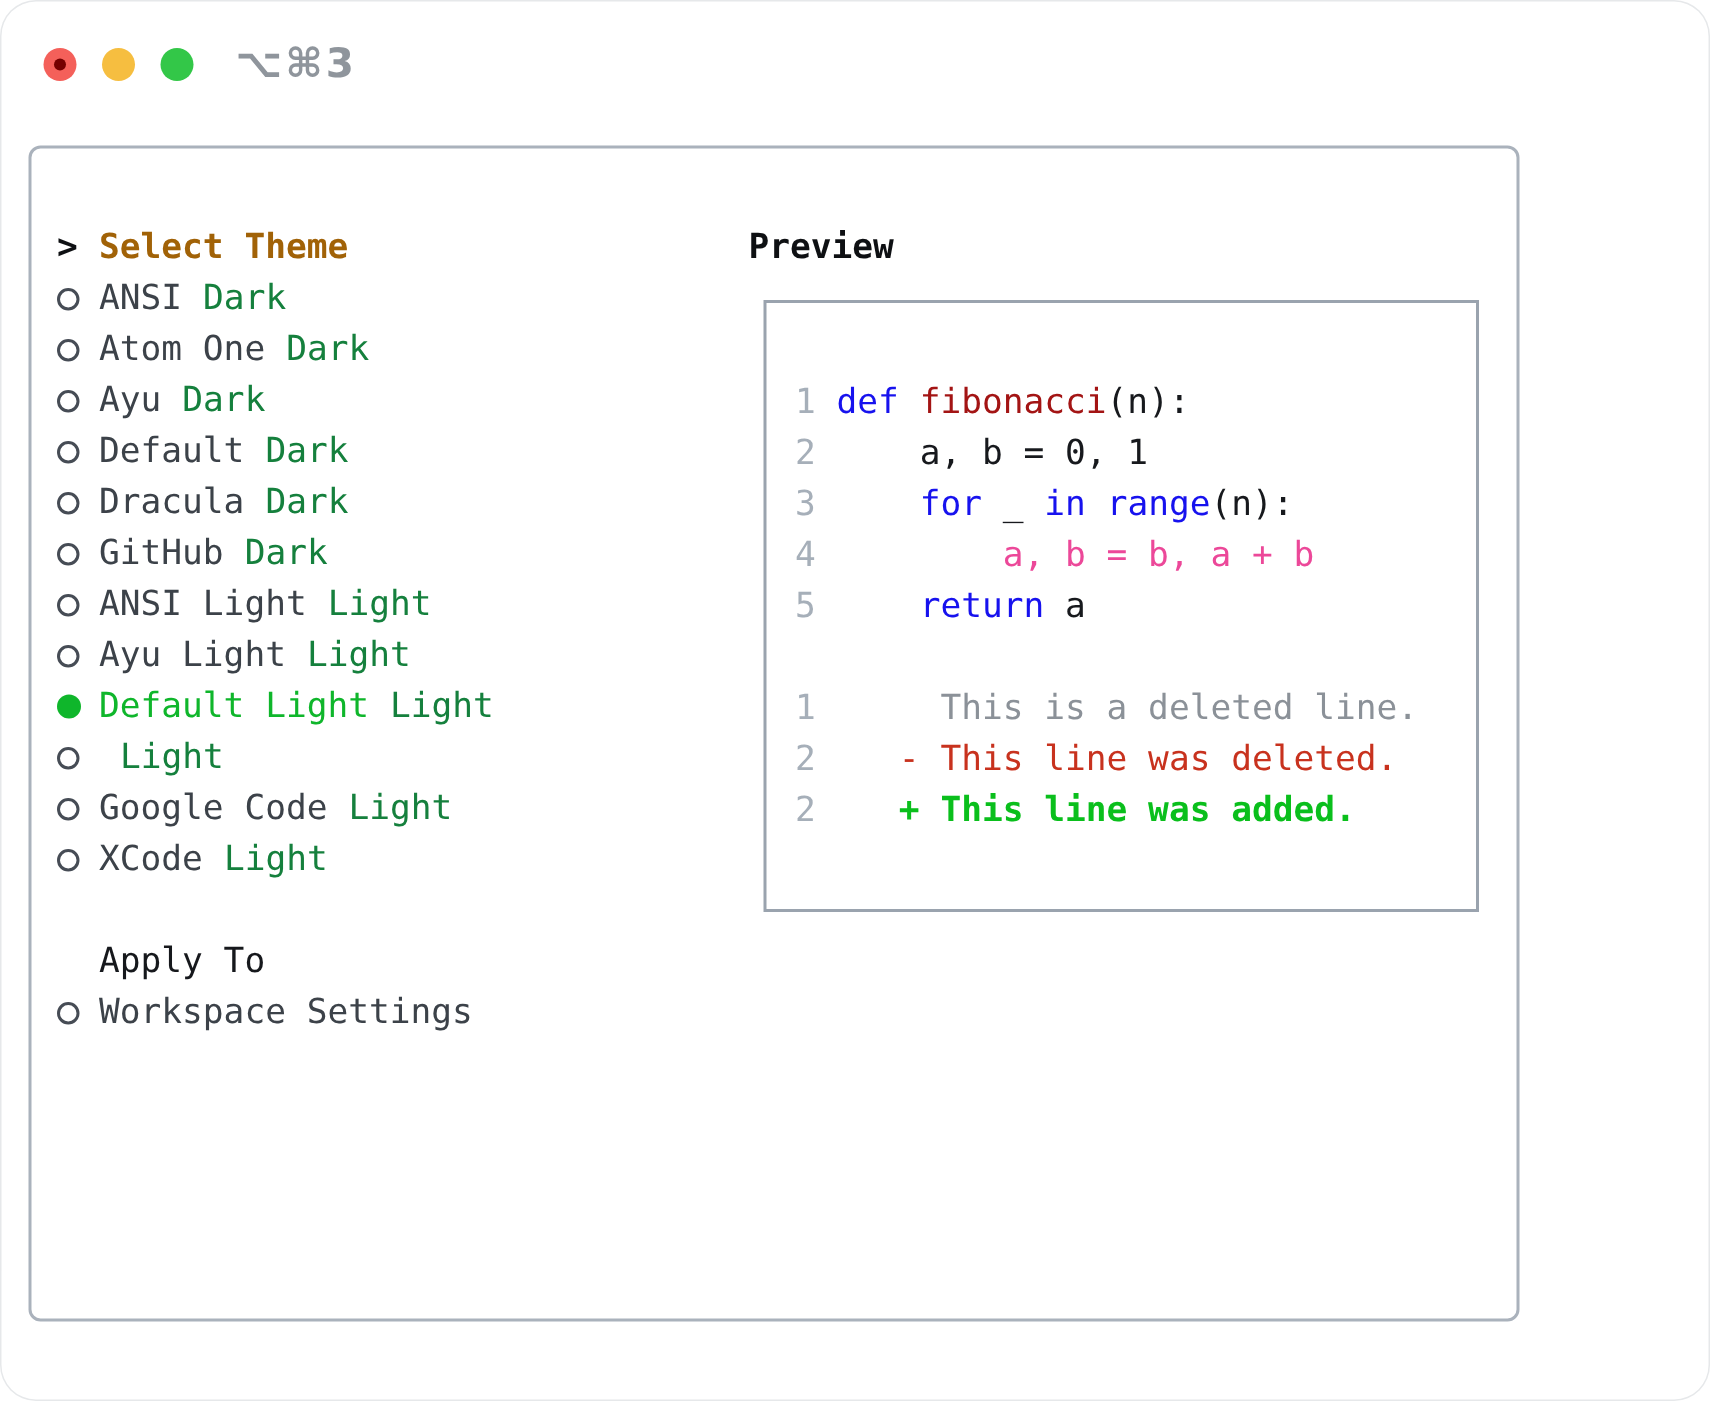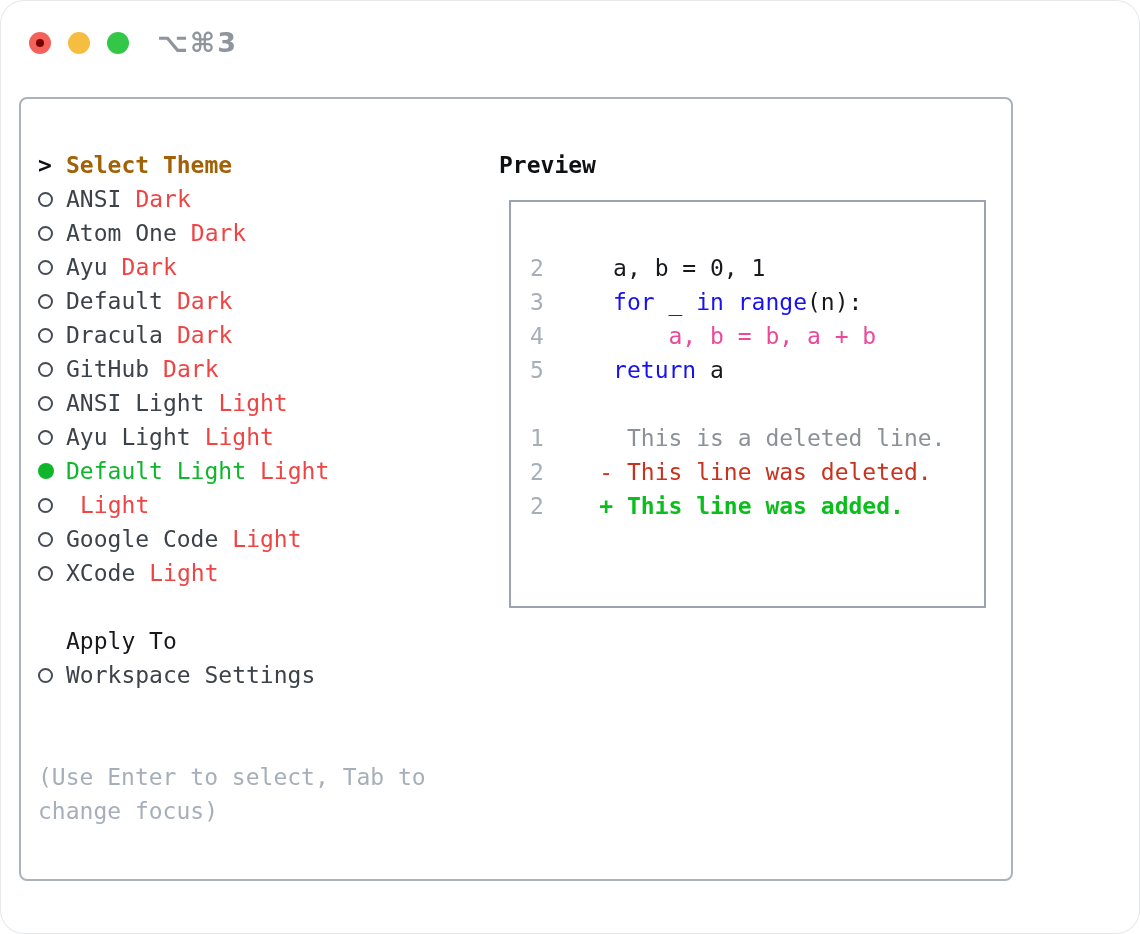--- a/index.html
+++ b/index.html
@@ -29,21 +29,21 @@
   .left-col { position:absolute; left:17px; top:49px; }
   .row { height:34px; display:flex; align-items:center; font-size:23px; white-space:pre; }
   .row.blank { height:34px; }
   .marker { width:28px; display:flex; align-items:center; flex:none; }
   .prompt { color:#0e1013; font-weight:700; font-size:23px; }
   .radio { width:15px; height:15px; border-radius:50%; border:2px solid #464c55; box-sizing:border-box; }
   .radio.on { width:16px; height:16px; border:none; background:#0fb62b; }
   .hdr { color:#a16207; font-weight:700; }
   .name { color:#3c4249; }
   .row.selected .name { color:#0fb62b; }
-  .variant { color:#ef4444; margin-left:14px; }
+  .variant { color:#15803d; margin-left:14px; }
   .section-title { color:#16181c; }
   .help { position:absolute; left:17px; top:661px; width:420px; font-size:23px;
           line-height:34px; color:#a6afb9; white-space:normal; }
 
   
   .preview-header { position:absolute; left:478px; top:49px; height:34px; display:flex;
                     align-items:center; font-size:23px; font-weight:700; color:#0e1013; }
   .code-box { position:absolute; left:488px; top:101px; width:477px; height:408px;
               border:2px solid #9aa3ae; box-sizing:border-box;
               padding:49px 8px 0 19px; overflow:hidden; }
@@ -88,26 +88,26 @@
     <div class="row">
       <span class="marker"></span>
       <span class="section-title">Apply To</span>
     </div>
 
     <div>
         <div class="row apply-row"><span class="marker"><span class="radio"></span></span><span class="name">Workspace Settings</span></div>
       </div>
   </div>
 
-  <div class="help">(Use Enter to select, Tab to change focus)</div>
 
   <div class="preview-header">Preview</div>
 
   <div class="code-box">
     <div>
+        <div class="code-line"><span class="ln" style="color: rgb(166, 175, 185);">1 </span><span style="color: rgb(23, 18, 238);">def</span><span style="color: rgb(23, 25, 29);"> </span><span style="color: rgb(163, 20, 20);">fibonacci</span><span style="color: rgb(23, 25, 29);">(n):</span></div>
         <div class="code-line"><span class="ln" style="color: rgb(166, 175, 185);">2 </span><span style="color: rgb(23, 25, 29);">    a, b = 0, 1</span></div>
         <div class="code-line"><span class="ln" style="color: rgb(166, 175, 185);">3 </span><span style="color: rgb(23, 25, 29);">    </span><span style="color: rgb(23, 18, 238);">for</span><span style="color: rgb(23, 25, 29);"> _ </span><span style="color: rgb(23, 18, 238);">in</span><span style="color: rgb(23, 25, 29);"> </span><span style="color: rgb(23, 18, 238);">range</span><span style="color: rgb(23, 25, 29);">(n):</span></div>
         <div class="code-line"><span class="ln" style="color: rgb(166, 175, 185);">4 </span><span style="color: #ec4899;">        a, b = b, a + b</span></div>
         <div class="code-line"><span class="ln" style="color: rgb(166, 175, 185);">5 </span><span style="color: rgb(23, 25, 29);">    </span><span style="color: rgb(23, 18, 238);">return</span><span style="color: rgb(23, 25, 29);"> a</span></div>
         <div class="code-line"><span class="ln" style="color: rgb(166, 175, 185);"></span></div>
         <div class="code-line"><span class="ln" style="color: rgb(166, 175, 185);">1 </span><span style="color: rgb(139, 145, 152);">     This is a deleted line.</span></div>
         <div class="code-line"><span class="ln" style="color: rgb(166, 175, 185);">2 </span><span style="color: rgb(200, 50, 30);">   - This line was deleted.</span></div>
         <div class="code-line"><span class="ln" style="color: rgb(166, 175, 185);">2 </span><span style="color: rgb(10, 191, 28); font-weight: bold;">   + This line was added.</span></div>
       </div>
   </div>

